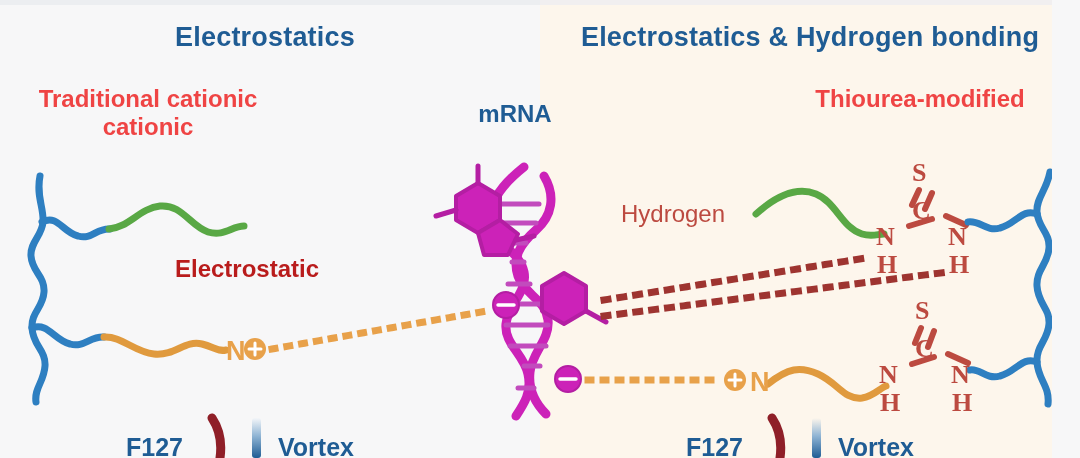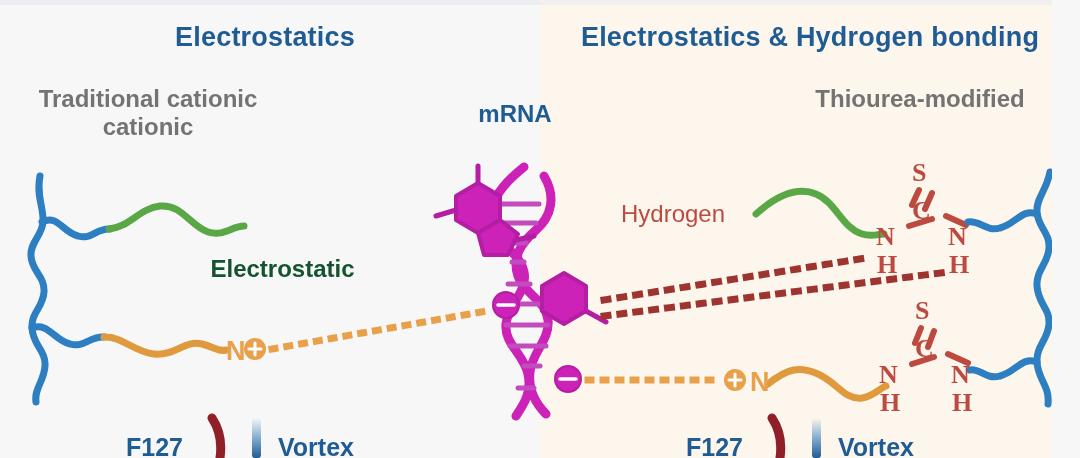--- a/index.html
+++ b/index.html
@@ -38,37 +38,37 @@
     letter-spacing:.2px;
     text-align:center;
     white-space:nowrap;
     line-height:1.12;
   }
   #title-left{ left:110px; top:22px; width:310px; font-size:27px; }
   #title-right{ left:560px; top:22px; width:500px; font-size:27px; }
 
   .sub{
     position:absolute;
-    color:#737373;
+    color:#ef4444;
     font-weight:bold;
     font-size:24px;
     text-align:center;
     line-height:1.17;
   }
   #sub-left{ left:8px; top:85px; width:280px; }
   #sub-right{ left:770px; top:85px; width:300px; }
 
   #mrna-label{
     position:absolute;left:450px;top:100px;width:130px;
     color:#1f5c94;font-weight:bold;font-size:24px;text-align:center;
   }
 
   #electro-label{
     position:absolute;left:175px;top:255px;width:215px;
-    color:#14532d;font-weight:bold;font-size:24px;text-align:center;
+    color:#b91c1c;font-weight:bold;font-size:24px;text-align:left;
     line-height:1.18;
   }
   #hbond-label{
     position:absolute;left:588px;top:200px;width:170px;
     color:#bc4a40;font-weight:normal;font-size:24px;text-align:center;
     line-height:1.18;
   }
 
   .chem{
     position:absolute;

